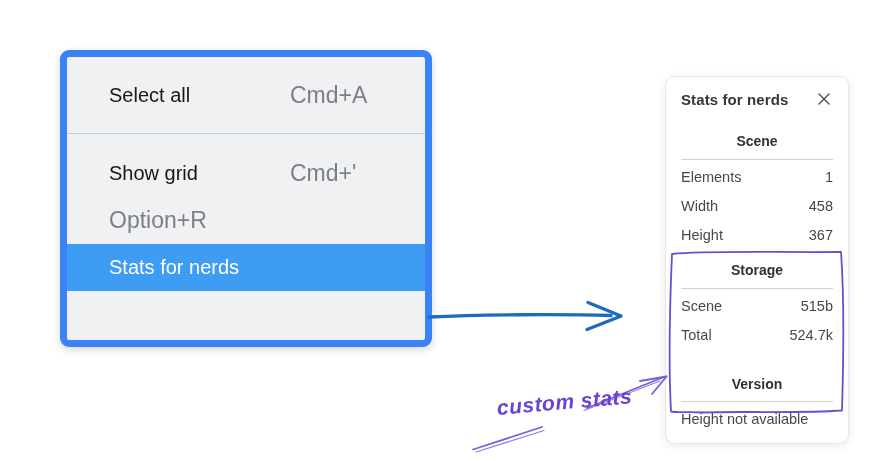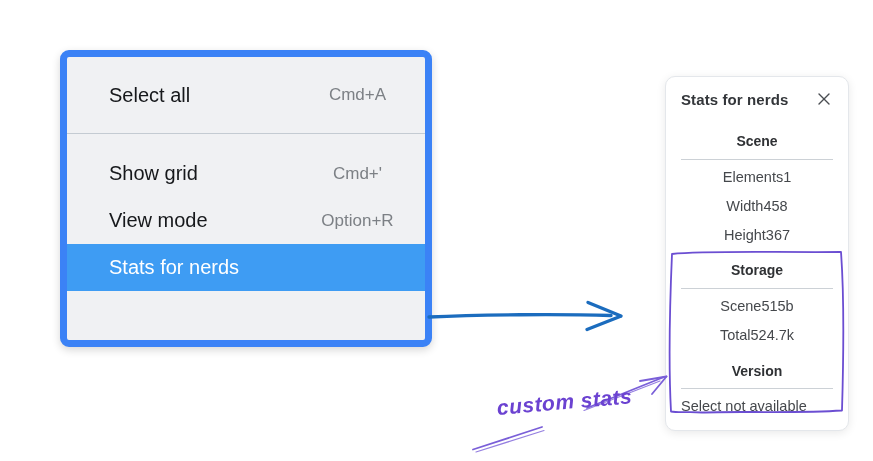--- a/index.html
+++ b/index.html
@@ -23,22 +23,22 @@
   .menu-row {
     display: flex; align-items: center; justify-content: space-between;
     padding-left: 42px; cursor: default;
   }
   .menu-row-first { height: 76px; }
   .menu-divider { border: none; border-top: 1px solid #c4cbd2; margin: 0; }
   .menu-group { padding: 16px 0 14px 0; }
   .menu-group .menu-row { height: 47px; gap: 41px; }
   .menu-label { font-size: 20px; color: #16181b; }
   .menu-shortcut {
-    width: 135px; text-align: center; flex: none;
-    font-size: 17px; color: #7c8085;
+    width: 135px; flex: none;
+    font-size: 23px; color: #7c8085;
   }
   .menu-row.selected { background: #3e9cf3; }
   .menu-row.selected .menu-label { color: #ffffff; }
   .menu-row.selected .menu-shortcut { color: #bcdcf8; }
 
   
   .stats-panel {
     position: absolute; left: 665px; top: 76px;
     width: 184px; box-sizing: border-box;
     background: #ffffff;
@@ -56,25 +56,25 @@
   .stats-close {
     width: 18px; height: 18px; border: none; background: none; padding: 0;
     display: flex; align-items: center; justify-content: center; cursor: pointer;
   }
   .sec-heading {
     text-align: center; font-weight: bold; font-size: 14px; color: #2f3134;
     height: 20px; line-height: 20px;
   }
   .sec-heading.sh-scene   { margin-top: 20px; }
   .sec-heading.sh-storage { margin-top: 10px; }
-  .sec-heading.sh-version { margin-top: 11px; }
+  .sec-heading.sh-version { margin-top: 24px; }
   .stats-hr { border: none; border-top: 1px solid #ccd1d6; margin: 8px 0 3px 0; }
   .stats-hr.hr-version { margin: 7px 0 0 0; }
   .stat-row {
-    display: flex; justify-content: center; line-height: 29px;
+    display: flex; justify-content: space-between; line-height: 29px;
   }
   .stat-note { line-height: 29px; margin-top: 3px; white-space: nowrap; }
 
   
   .overlay-svg {
     position: absolute; left: 0; top: 0; width: 873px; height: 461px;
     pointer-events: none;
   }
   .custom-stats-label {
     position: absolute; left: 497px; top: 396px;
@@ -92,21 +92,20 @@
     <span class="menu-label">Select all</span>
     <span class="menu-shortcut">Cmd+A</span>
   </div>
   <hr class="menu-divider">
   <div class="menu-group">
     <div class="menu-row">
       <span class="menu-label">Show grid</span>
       <span class="menu-shortcut">Cmd+'</span>
     </div>
     <div class="menu-row">
-      <span class="menu-label">View mode</span>
       <span class="menu-shortcut">Option+R</span>
     </div>
     <div class="menu-row selected">
       <span class="menu-label">Stats for nerds</span>
     </div>
   </div>
 </div>
 
 <div class="stats-panel">
   <div class="stats-header">
@@ -140,21 +139,21 @@
     <span>Scene</span>
     <span>515b</span>
   </div>
   <div class="stat-row">
     <span>Total</span>
     <span>524.7k</span>
   </div>
 
   <div class="sec-heading sh-version">Version</div>
   <hr class="stats-hr hr-version">
-  <div class="stat-note">Select not available</div>
+  <div class="stat-note">Height not available</div>
 </div>
 
 <svg class="overlay-svg" viewBox="0 0 873 461">
 
   <g stroke="#1b6cbe" stroke-width="3.4" fill="none" stroke-linecap="round">
     <path d="M 429 317 C 480 314.5, 560 314, 611 315.5"></path>
     <path d="M 588 302.5 L 621 316"></path>
     <path d="M 587 329.5 L 620 316.5"></path>
   </g>
 

